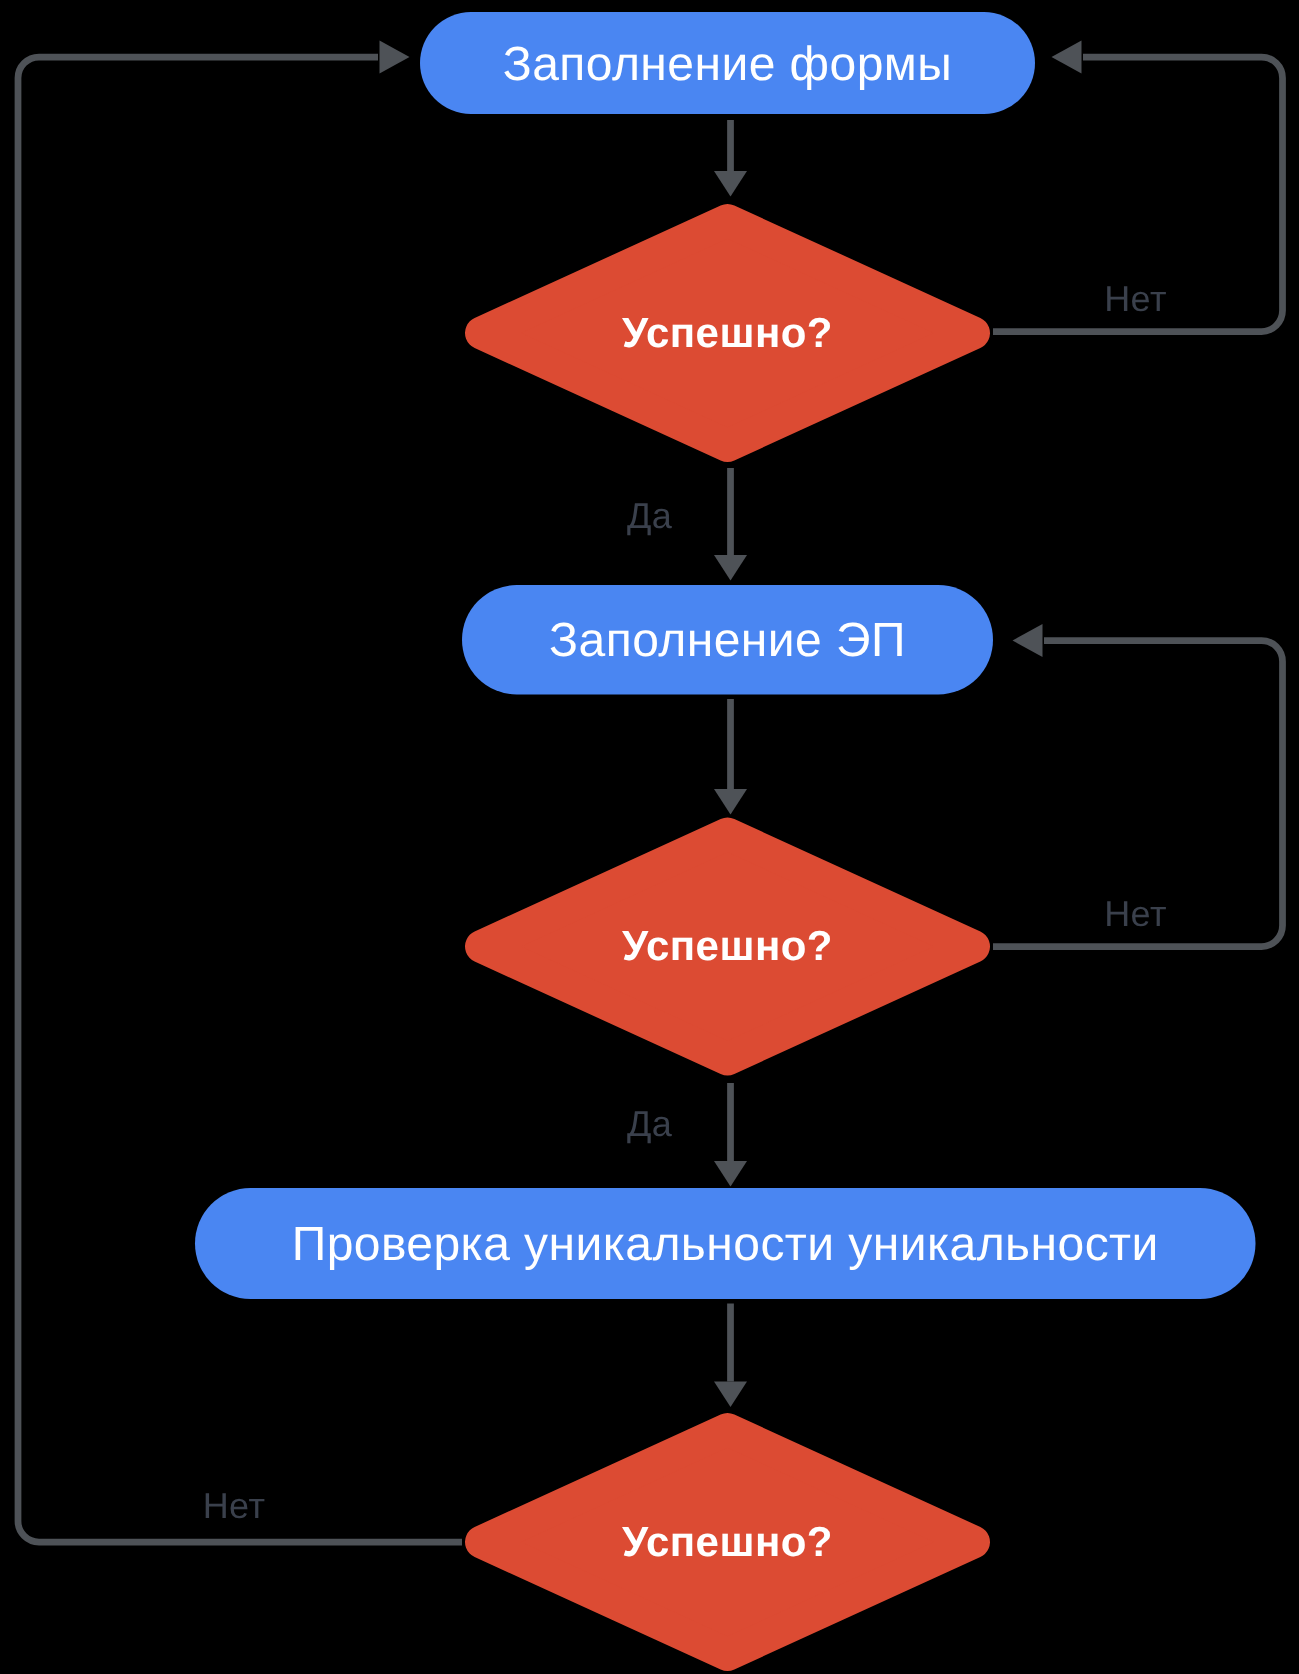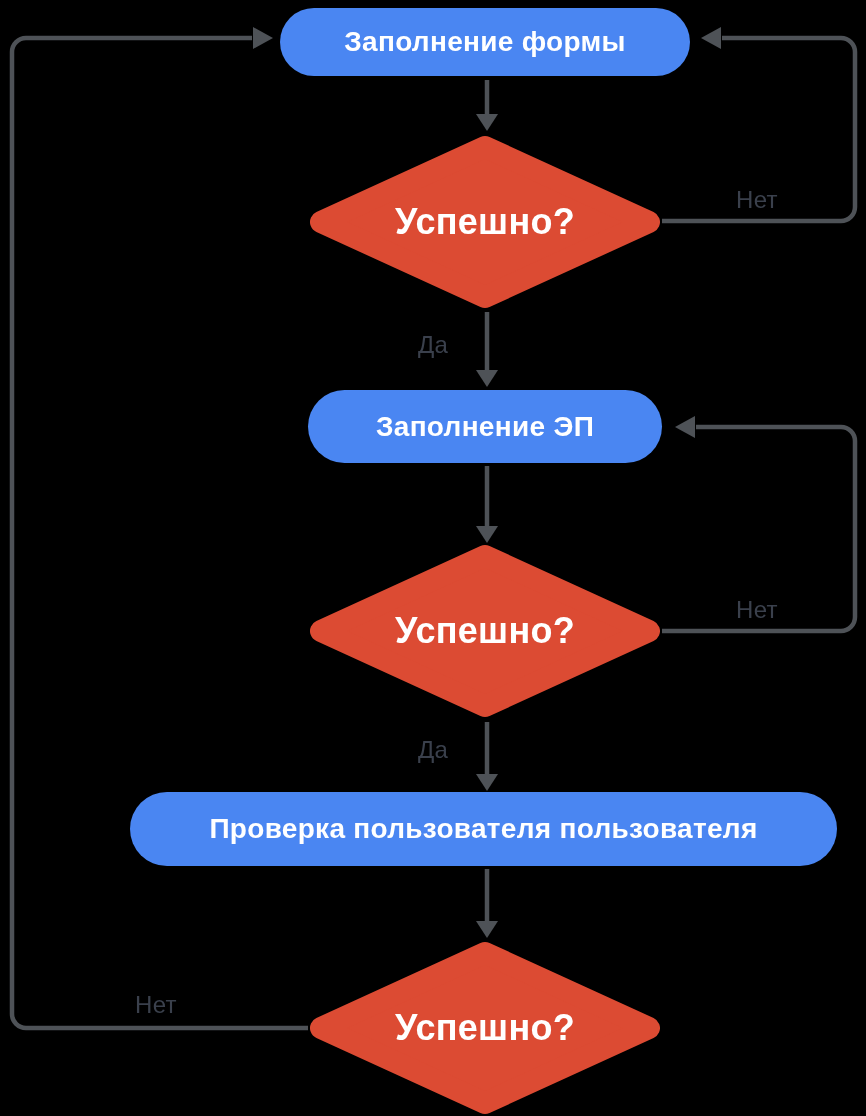--- a/index.html
+++ b/index.html
@@ -37,34 +37,34 @@
     stroke-width: 22;
     stroke-linejoin: round;
   }
   .node-label {
     position: absolute;
     display: flex;
     align-items: center;
     justify-content: center;
     text-align: center;
     color: var(--node-text);
-    font-size: 36px;
+    font-size: 28px;
     font-weight: 700;
     letter-spacing: 0.3px;
   }
   .process {
     position: absolute;
     background: var(--process-fill);
     display: flex;
     align-items: center;
     justify-content: center;
     text-align: right;
     color: var(--node-text);
-    font-size: 28px;
-    font-weight: 700;
+    font-size: 32px;
+    font-weight: 400;
     letter-spacing: 0.3px;
   }
   #node-fill-form   { left: 280px; top: 8px;   width: 410px; height: 68px; border-radius: 34px; }
   #node-sign-ep     { left: 308px; top: 390px; width: 354px; height: 73px; border-radius: 37px; }
   #node-uniqueness  { left: 130px; top: 792px; width: 707px; height: 74px; border-radius: 37px; }
   #label-decision-1 { left: 310px; top: 136px;  width: 350px; height: 172px; }
   #label-decision-2 { left: 310px; top: 545px;  width: 350px; height: 172px; }
   #label-decision-3 { left: 310px; top: 942px;  width: 350px; height: 172px; }
   .edge-label {
     position: absolute;
@@ -113,21 +113,21 @@
     <path class="edge" d="M308 1028 H26 A14 14 0 0 1 12 1014 V52 A14 14 0 0 1 26 38 H252"></path>
     <polygon class="arrowhead" points="273,38 253,27 253,49"></polygon>
 
     <path class="diamond" d="M485 147 L649 222 L485 297 L321 222 Z"></path>
     <path class="diamond" d="M485 556 L649 631 L485 706 L321 631 Z"></path>
     <path class="diamond" d="M485 953 L649 1028 L485 1103 L321 1028 Z"></path>
   </svg>
 
   <div class="process" id="node-fill-form">Заполнение формы</div>
   <div class="process" id="node-sign-ep">Заполнение ЭП</div>
-  <div class="process" id="node-uniqueness">Проверка пользователя пользователя</div>
+  <div class="process" id="node-uniqueness">Проверка уникальности уникальности</div>
 
   <div class="node-label" id="label-decision-1">Успешно?</div>
   <div class="node-label" id="label-decision-2">Успешно?</div>
   <div class="node-label" id="label-decision-3">Успешно?</div>
 
   <div class="edge-label" id="edge-label-no-1">Нет</div>
   <div class="edge-label" id="edge-label-yes-1">Да</div>
   <div class="edge-label" id="edge-label-no-2">Нет</div>
   <div class="edge-label" id="edge-label-yes-2">Да</div>
   <div class="edge-label" id="edge-label-no-3">Нет</div>

